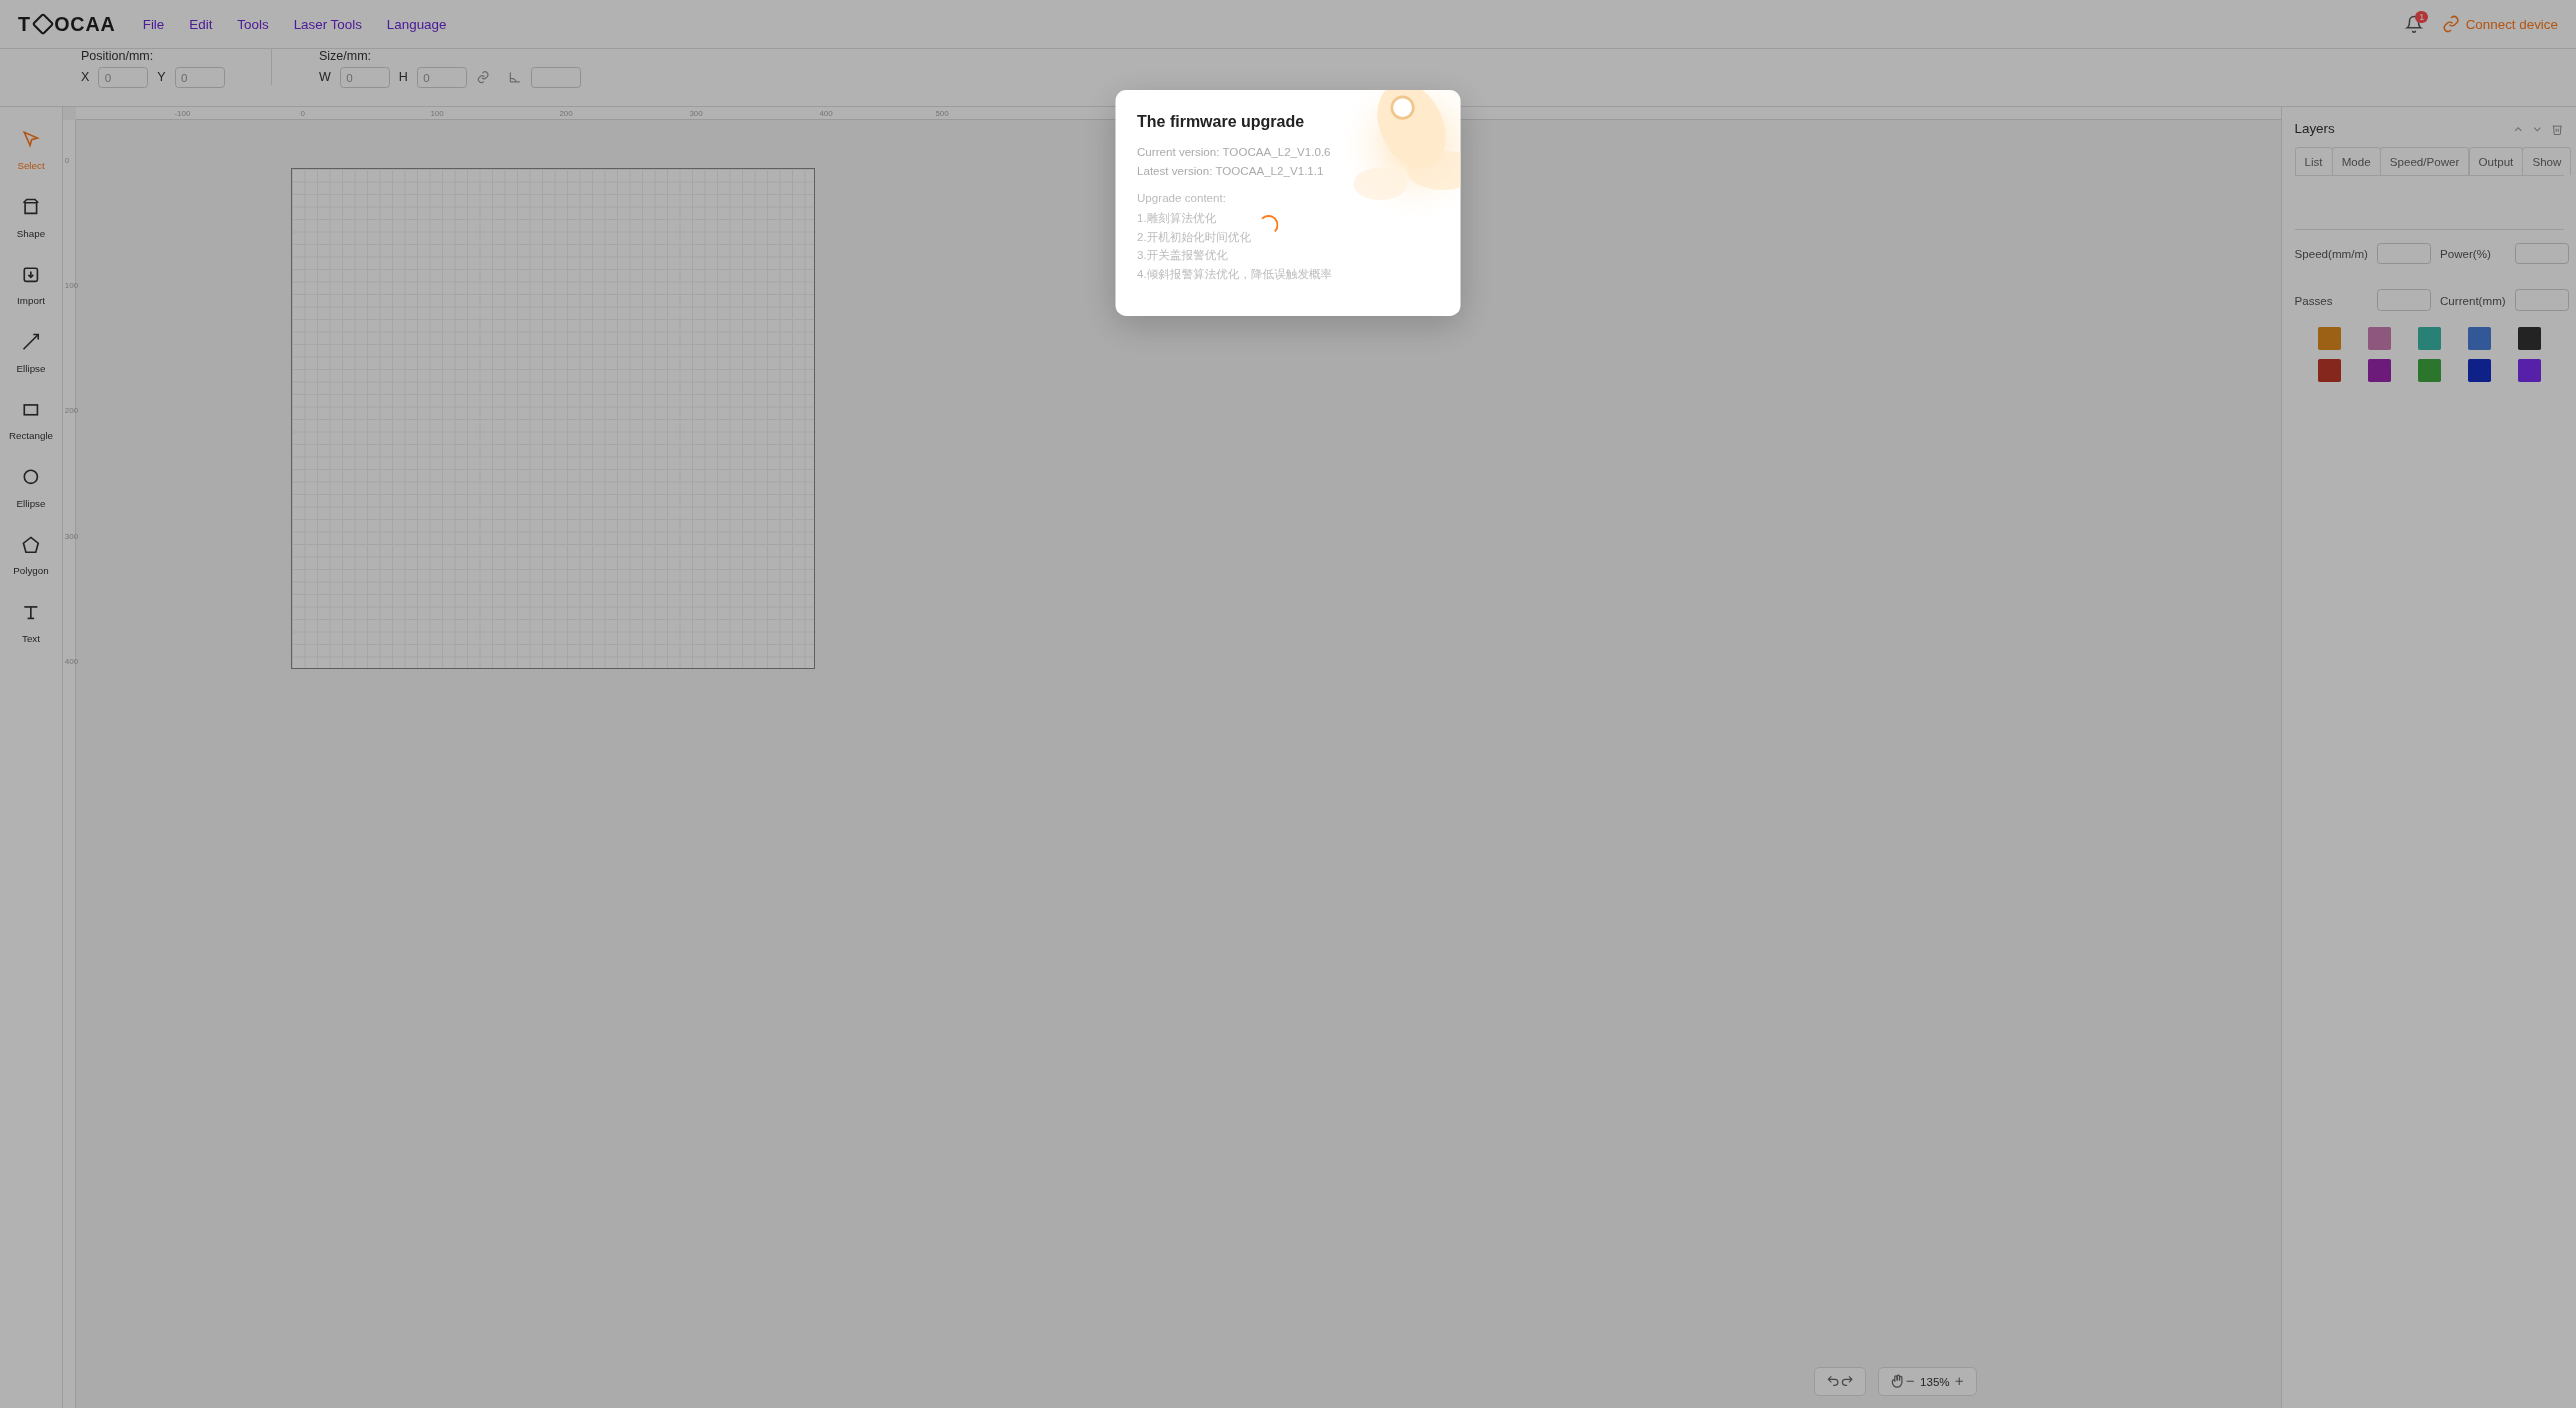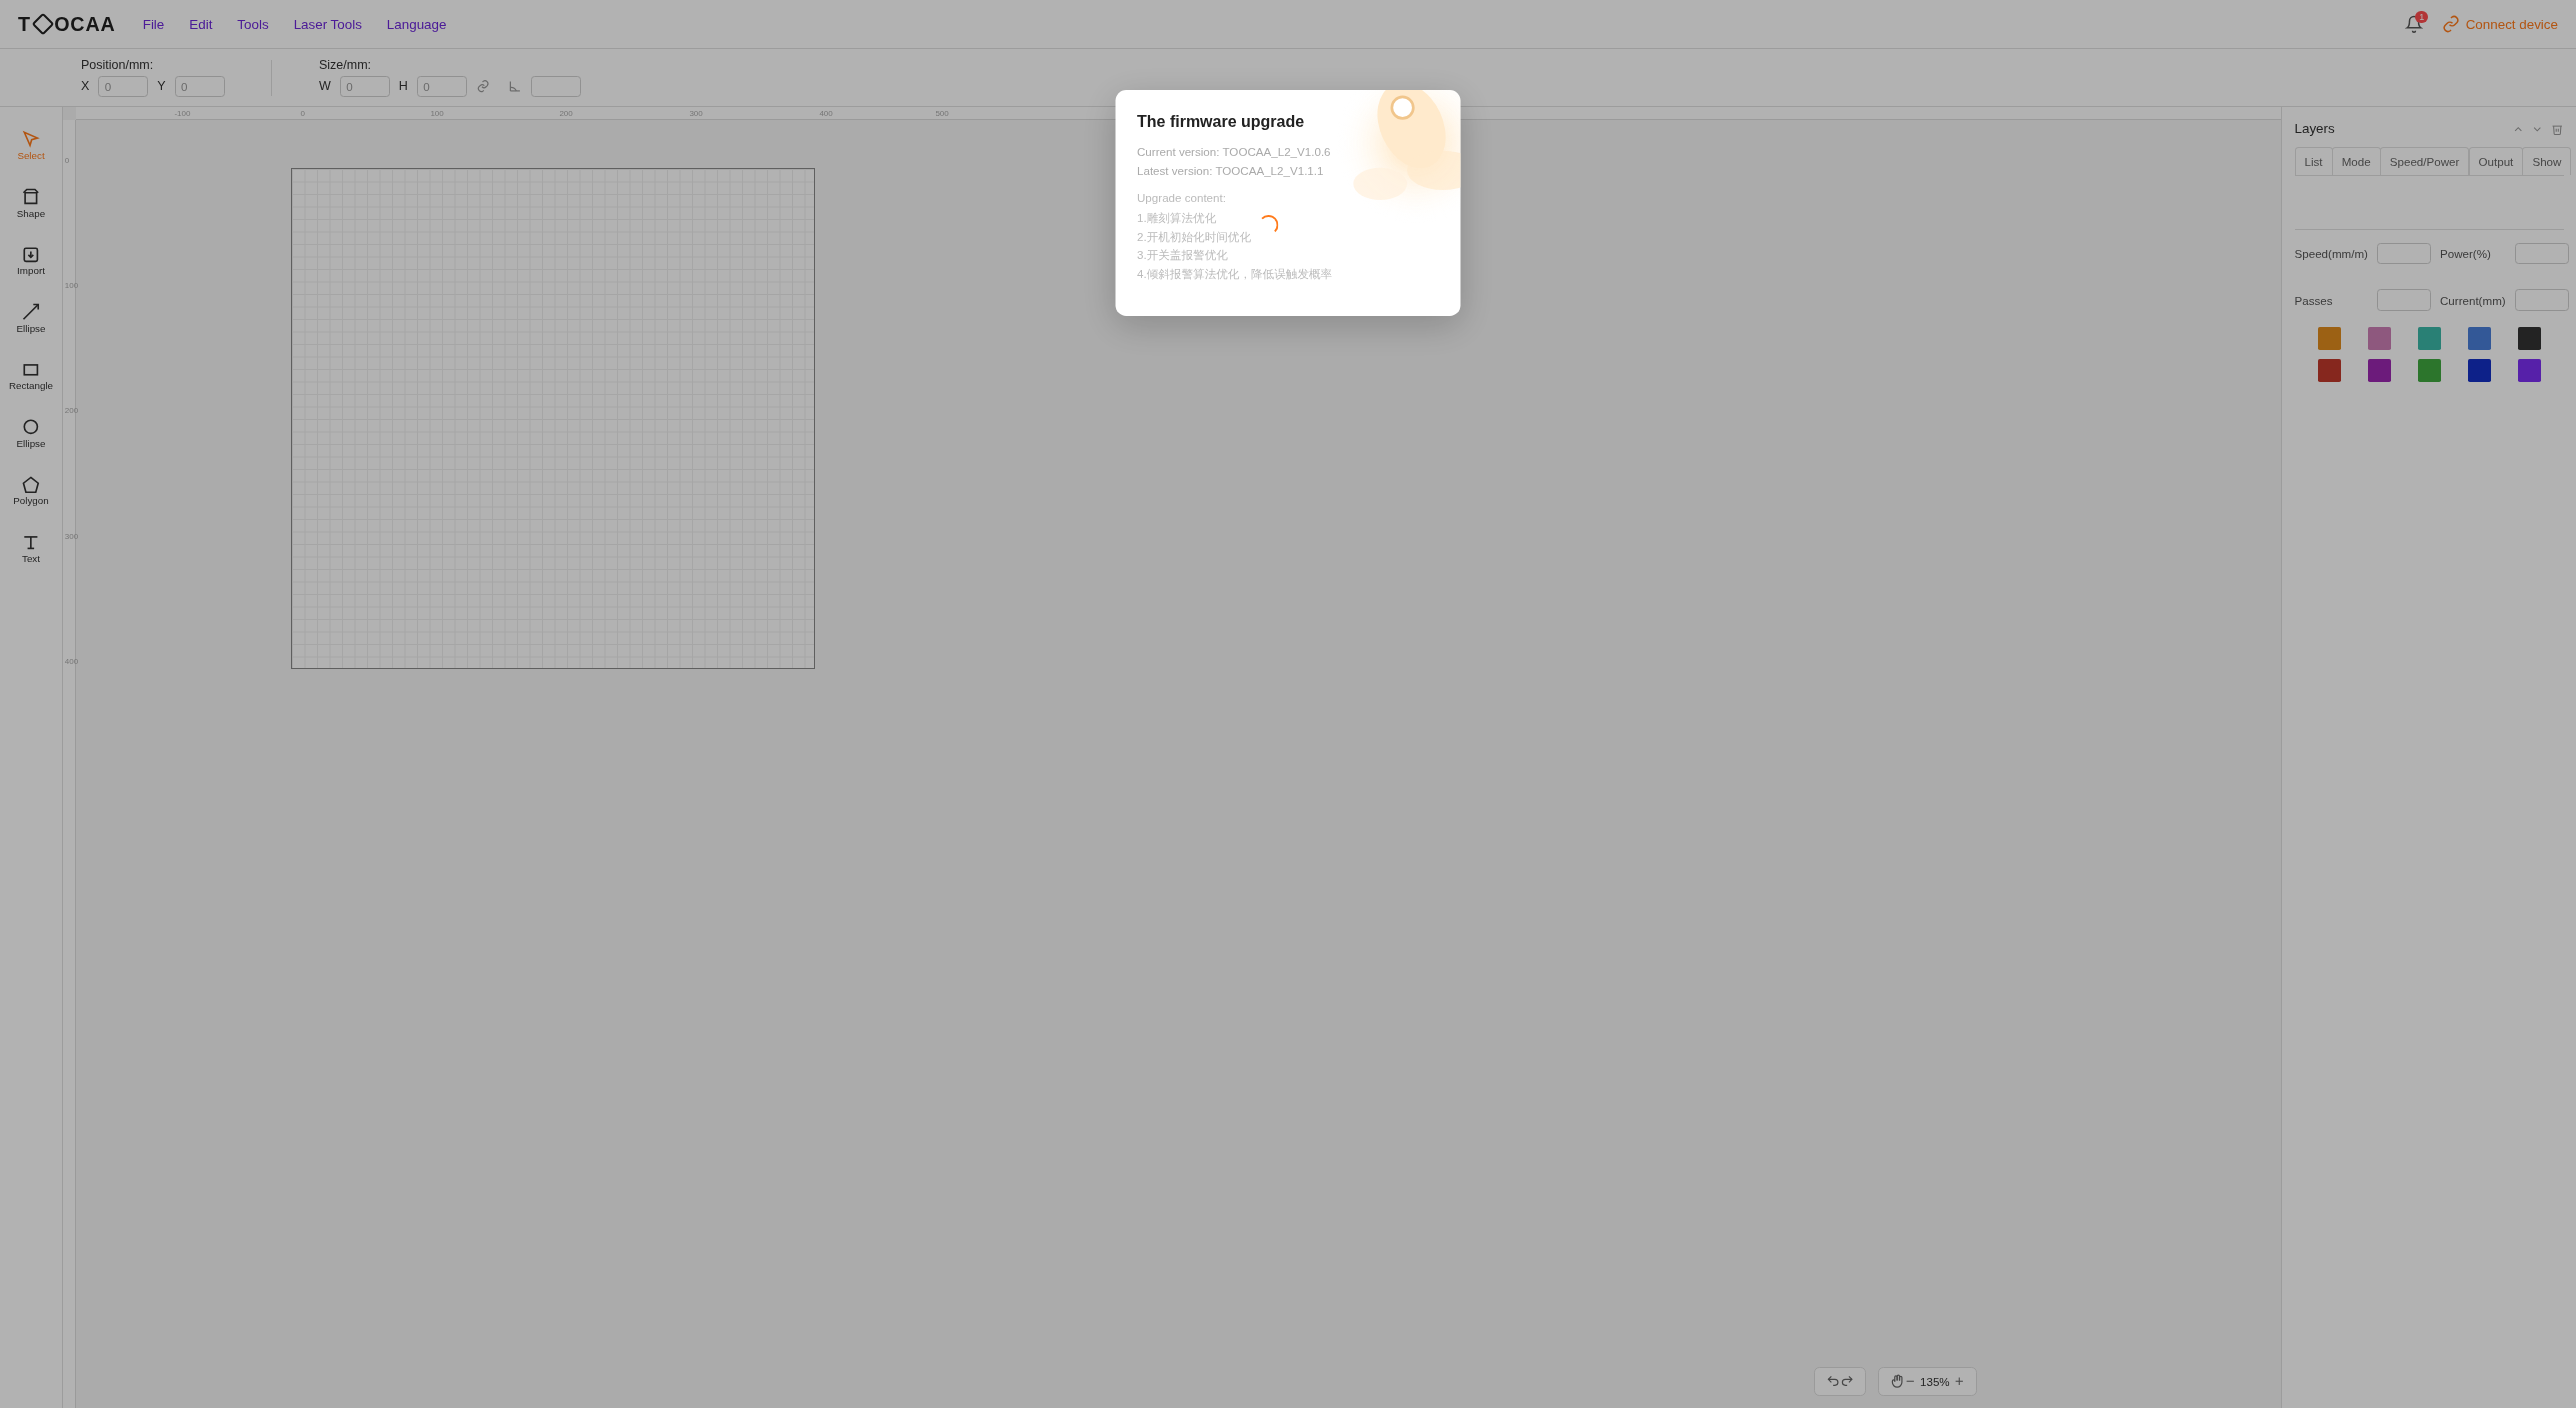--- a/index.html
+++ b/index.html
@@ -10,32 +10,32 @@
     .topbar { display: flex; align-items: center; height: 49px; border-bottom: 0.9px solid #e0e0e0; padding: 0 18px; }
     .logo { font-family: Arial Black, sans-serif; font-size: 19.7px; font-weight: 900; letter-spacing: 0.9px; margin-right: 27px; color: #222; text-align: center; }
     .logo-dot { display:inline-block; width:16px; height:16px; border:2.7px solid #222; border-radius:2.7px; transform: rotate(45deg); margin: 0 3.6px; position: relative; top:1.8px;}
     .menu { display: flex; gap: 25px; }
     .menu-item { cursor: pointer; font-size: 13.4px; color: #6d28d9; }
     .topbar-right { margin-left: auto; display: flex; align-items: center; gap: 18px; }
     .bell { position: relative; width: 19.7px; height: 19.7px; cursor: pointer; display:flex; align-items:center; justify-content:center;}
     .badge { position: absolute; top:-3.6px; right:-3.6px; background:#ff4d4f; color:#fff; font-size:9px; border-radius:50%; width:12.5px; height:12.5px; display:flex; align-items:center; justify-content:center; }
     .connect { color: #ff7a1a; display:flex; align-items:center; gap:5.4px; font-size:13.4px; cursor:pointer; }
     
-    .propbar { display:flex; align-items:center; height:58px; border-bottom:0.9px solid #e0e0e0; padding:0 18px 0 81px; gap:36px; position:relative;}
+    .propbar { display:flex; align-items:flex-start; height:58px; border-bottom:0.9px solid #e0e0e0; padding:0 18px 0 81px; gap:36px; position:relative;}
     .propbar .divider { width:0.9px; background:#e0e0e0; height:36px; margin:0 10.7px;}
     .prop-group-title { color:#333; margin-bottom:3.6px; font-size:12.5px;}
     .prop-row { display:flex; align-items:center; gap:9px;}
     .prop-label { font-size:12.5px; color:#333;}
     .prop-input { width:50px; height:21.5px; border:0.9px solid #d0d0d0; border-radius:3.6px; padding:0 5.4px; font-size:11.6px; color:#999; }
     .rotation-input { width:50px; height:21.5px; border:0.9px solid #d0d0d0; border-radius:3.6px; padding:0 5.4px; font-size:11.6px; }
     .link-icon-wrap, .angle-icon-wrap { display:flex; align-items:center; color:#888;}
     
     .main { display:flex; height: calc(100vh - 107px); }
     .sidebar { width:63px; border-right:0.9px solid #e0e0e0; display:flex; flex-direction:column; align-items:center; padding-top:14.3px; gap:10.7px; }
-    .tool { display:flex; flex-direction:column; align-items:center; gap:0; width:54px; padding:7.2px 0; cursor:pointer; border-radius:5.4px; }
+    .tool { display:flex; flex-direction:column; align-items:center; gap:10px; width:54px; padding:7.2px 0; cursor:pointer; border-radius:5.4px; }
     .tool-icon { width:21.5px; height:21.5px; display:flex; align-items:center; justify-content:center; color:#333; }
     .tool-icon.orange { color:#ff7a1a; }
     .tool-label { font-size:9.8px; color:#333; }
     .tool-label.orange { color:#ff7a1a; }
     
     .canvas-area { position:relative; flex:1; background:#f5f5f5; overflow:hidden;}
     .ruler-h { position:absolute; top:0; left:13.4px; right:0; height:13.4px; background:#fff; border-bottom:0.9px solid #ddd; font-size:8px; color:#aaa;}
     .ruler-h .tick { position:absolute; top:1.8px; }
     .ruler-v { position:absolute; top:13.4px; left:0; bottom:0; width:13.4px; background:#fff; border-right:0.9px solid #ddd; font-size:8px; color:#aaa;}
     .ruler-v .tick { position:absolute; left:1.8px; transform-origin:left top; }

